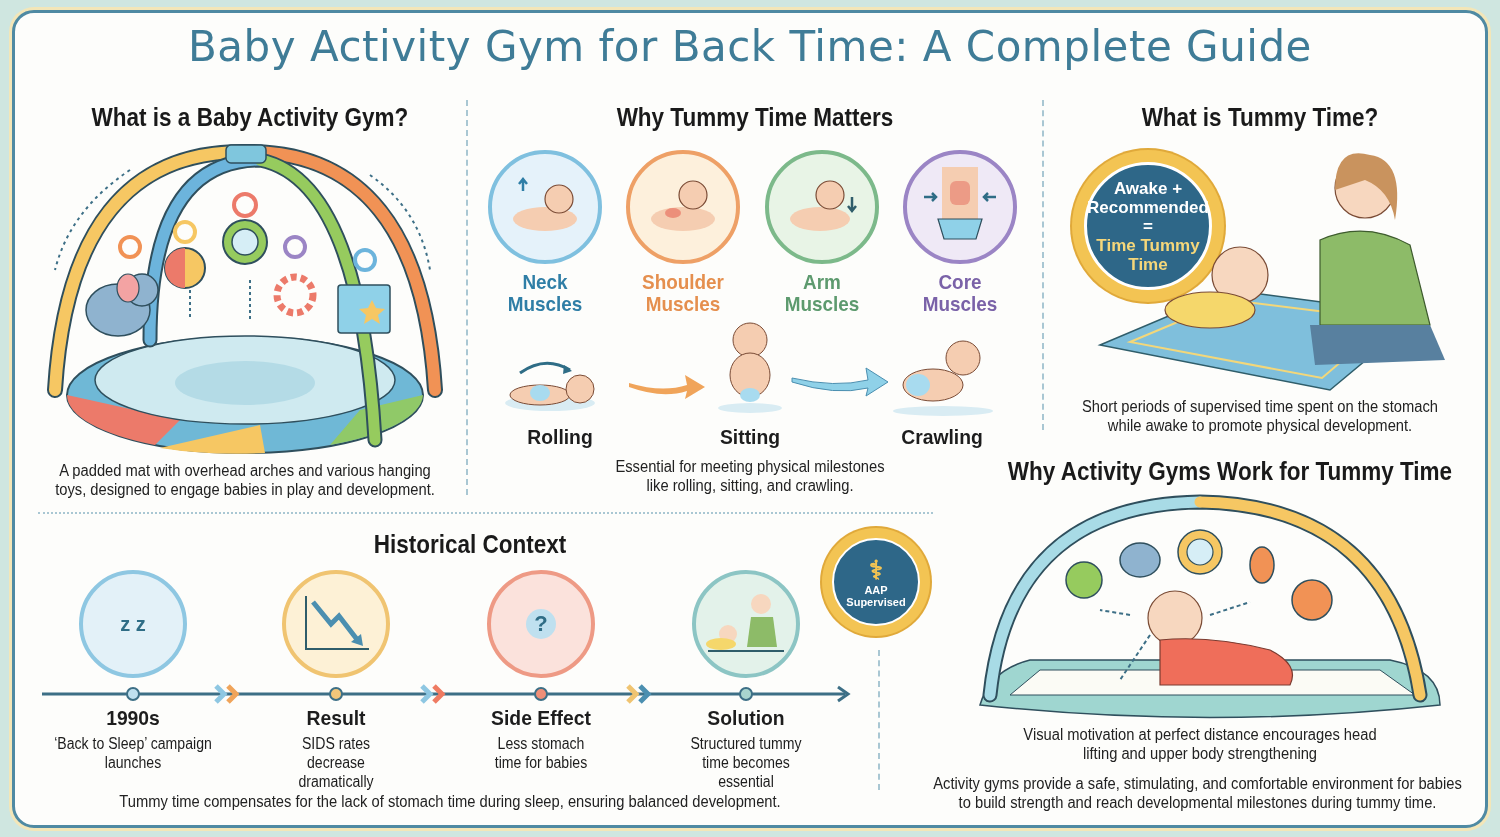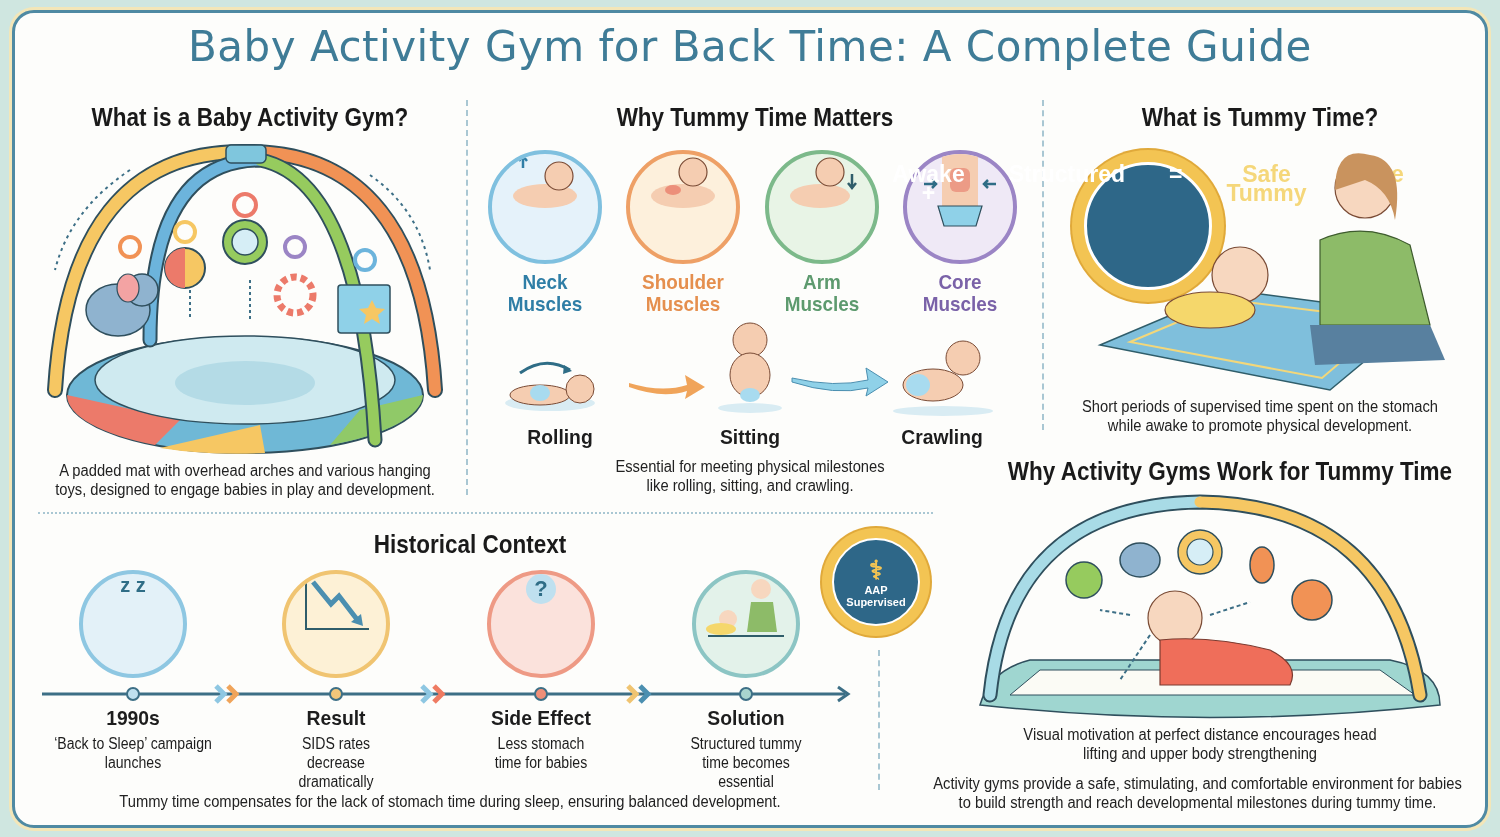--- a/index.html
+++ b/index.html
@@ -4,21 +4,21 @@
 <style>
   * { box-sizing: border-box; margin: 0; padding: 0; }
   html, body { width: 1500px; height: 837px; overflow: hidden; }
   body { background: #cfe6e0; font-family: "Liberation Sans", sans-serif; color: #1d1d1d; position: relative; }
   .frame { position: absolute; left: 12px; top: 10px; width: 1476px; height: 818px; background: #fdfdfb; border: 3px solid #4f8aa3; border-radius: 22px; box-shadow: 0 0 0 3px #f3e6b8; }
   .title { position: absolute; left: 0; right: 0; top: 22px; text-align: center; font-family: "DejaVu Sans", sans-serif; font-size: 42px; color: #3f7c97; letter-spacing: 0.5px; }
   .h2 { position: absolute; text-align: center; font-family: "Liberation Sans", sans-serif; font-weight: bold; font-size: 25px; color: #1a1a1a; transform: scaleX(0.9); }
   .p { position: absolute; text-align: center; font-size: 16px; line-height: 19px; color: #222; transform: scaleX(0.92); }
   .vdash { position: absolute; border-left: 2px dashed #a9c7d3; }
   .hdash { position: absolute; border-top: 2px dotted #a9c7d3; }
-  .circ { position: absolute; border-radius: 50%; border: 4px solid; display: flex; justify-content: center; overflow: hidden; }
+  .circ { position: absolute; border-radius: 50%; border: 4px solid; display: flex; align-items: center; justify-content: center; overflow: hidden; }
   .muscle-label { position: absolute; text-align: center; font-weight: bold; font-size: 21px; line-height: 22px; transform: scaleX(0.9); }
   .mile-label { position: absolute; text-align: center; font-weight: bold; font-size: 21px; transform: scaleX(0.92); }
   .tl-title { position: absolute; text-align: center; font-weight: bold; font-size: 21px; transform: scaleX(0.92); width: 200px; }
   .tl-desc { position: absolute; text-align: center; font-size: 16px; line-height: 19px; width: 200px; transform: scaleX(0.88); }
   .badge { position: absolute; border-radius: 50%; display: flex; align-items: center; justify-content: center; text-align: center; }
   .node { position: absolute; width: 14px; height: 14px; border-radius: 50%; border: 2px solid #3d6f86; background: #fff; }
   svg { position: absolute; overflow: visible; }
 </style>
 </head>
 <body>
@@ -153,25 +153,25 @@
 
 <div class="mile-label" style="left:500px; width:120px; top:425px;">Rolling</div>
 <div class="mile-label" style="left:690px; width:120px; top:425px;">Sitting</div>
 <div class="mile-label" style="left:882px; width:120px; top:425px;">Crawling</div>
 
 <div class="p" style="left:590px; width:320px; top:457px;">Essential for meeting physical milestones like rolling, sitting, and crawling.</div>
 
 <div class="h2" style="left:1060px; width:400px; top:103px;">What is Tummy Time?</div>
 
 <div class="badge" style="left:1072px; top:150px; width:152px; height:152px; background:#f3c453; box-shadow:0 0 0 2px #e0a93a;">
-  <div style="width:128px; height:128px; border-radius:50%; background:#2e6788; border:3px solid #fff; display:flex; flex-direction:row; justify-content:center; font-weight:bold; font-size:23px; line-height:19px;gap:44px;">
+  <div style="width:128px; height:128px; border-radius:50%; background:#2e6788; border:3px solid #fff; display:flex; flex-direction:column; justify-content:center; font-weight:bold; font-size:17px; line-height:19px;">
     <div style="color:#fff;">Awake +</div>
-    <div style="color:#fff;">Structured</div>
+    <div style="color:#fff;">Recommended</div>
     <div style="color:#fff;">=</div>
-    <div style="color:#f5d77a;">Safe Tummy</div>
+    <div style="color:#f5d77a;">Time Tummy</div>
     <div style="color:#f5d77a;">Time</div>
   </div>
 </div>
 
 <svg style="left:1090px; top:150px;" width="370" height="245" viewBox="0 0 370 245">
   <path d="M10 195 L140 140 L330 165 L240 240z" fill="#7fbfdc" stroke="#2f5d6a" stroke-width="1.5"></path>
   <path d="M40 192 L140 150 L300 170 L232 228z" fill="none" stroke="#f3d77a" stroke-width="2"></path>
   <circle cx="275" cy="38" r="30" fill="#f7d7bf" stroke="#7a4b35" stroke-width="1.2"></circle>
   <path d="M245 40 Q245 -5 280 5 Q315 10 305 70 Q300 40 275 30z" fill="#c9935e"></path>
   <path d="M230 90 Q275 70 320 95 L340 175 L230 175z" fill="#8dbb68" stroke="#3e5b2e" stroke-width="1.2"></path>

